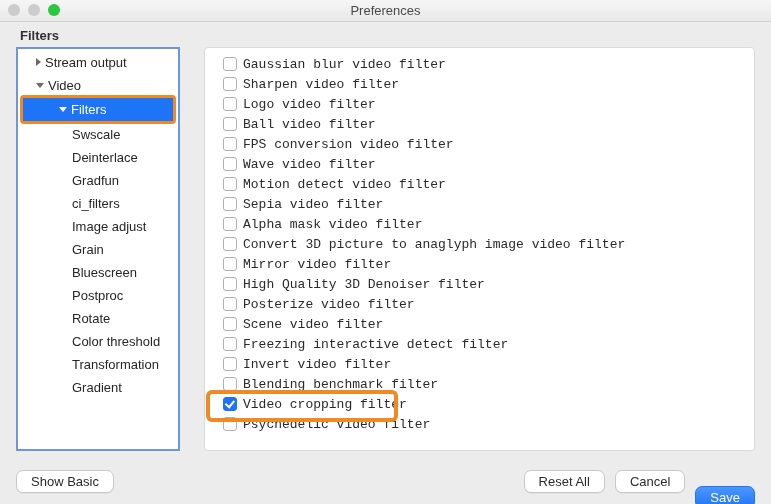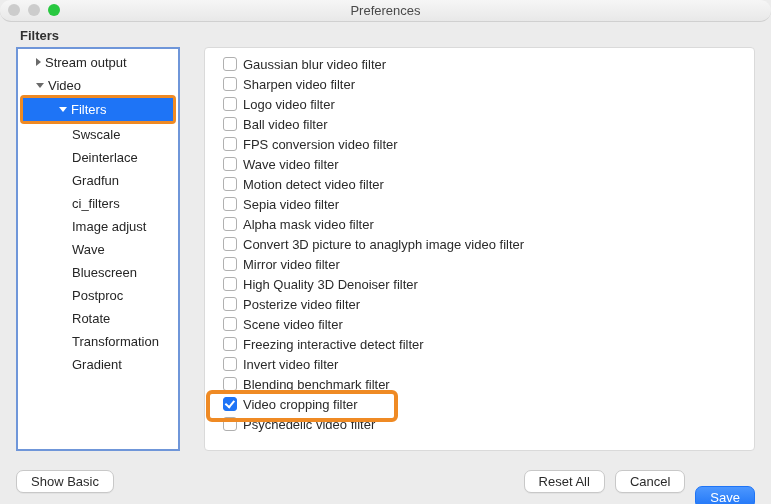--- a/index.html
+++ b/index.html
@@ -13,21 +13,20 @@
     overflow: hidden;
     position: relative;
   }
   .titlebar {
     height: 22px;
     background: linear-gradient(#f6f6f6, #e8e8e8);
     border-bottom: 1px solid #d0d0d0;
     display: flex;
     align-items: center;
     position: relative;
-    border-radius: 11px;
   }
   .traffic {
     position: absolute;
     left: 8px; top: 4px;
     display: flex; gap: 8px;
   }
   .tdot { width: 12px; height: 12px; border-radius: 50%; background: #ccc; }
   .tdot.g { background: #28c840; }
   .title {
     flex: 1;
@@ -105,20 +104,21 @@
   }
   .filter-list {
     padding-left: 18px;
   }
   .frow {
     display: flex;
     align-items: center;
     height: 20px;
     gap: 6px;
     cursor: default;
+    font-family: Liberation Mono, monospace;
   }
   .cb {
     width: 14px; height: 14px;
     border: 1px solid #b0b0b0;
     border-radius: 3px;
     background: #fff;
     display: inline-flex;
     align-items: center;
     justify-content: center;
     flex: 0 0 14px;
@@ -197,24 +197,25 @@
     <div class="filters-highlight">
       <div class="tree-item sel ind2">
         <span class="tree-arrow down"></span><span>Filters</span>
       </div>
     </div>
     <div class="tree-item ind3"><span>Swscale</span></div>
     <div class="tree-item ind3"><span>Deinterlace</span></div>
     <div class="tree-item ind3"><span>Gradfun</span></div>
     <div class="tree-item ind3"><span>ci_filters</span></div>
     <div class="tree-item ind3"><span>Image adjust</span></div>
-    <div class="tree-item ind3"><span>Wave</span></div>
+    <div class="tree-item ind3"><span>Grain</span></div>
     <div class="tree-item ind3"><span>Bluescreen</span></div>
     <div class="tree-item ind3"><span>Postproc</span></div>
     <div class="tree-item ind3"><span>Rotate</span></div>
+    <div class="tree-item ind3"><span>Color threshold</span></div>
     <div class="tree-item ind3"><span>Transformation</span></div>
     <div class="tree-item ind3"><span>Gradient</span></div>
 
   </div>
 
   <div class="main-panel">
     <div class="filter-list">
       <div class="frow">
           <span class="cb"></span>
           <span class="flabel">Gaussian blur video filter</span>

